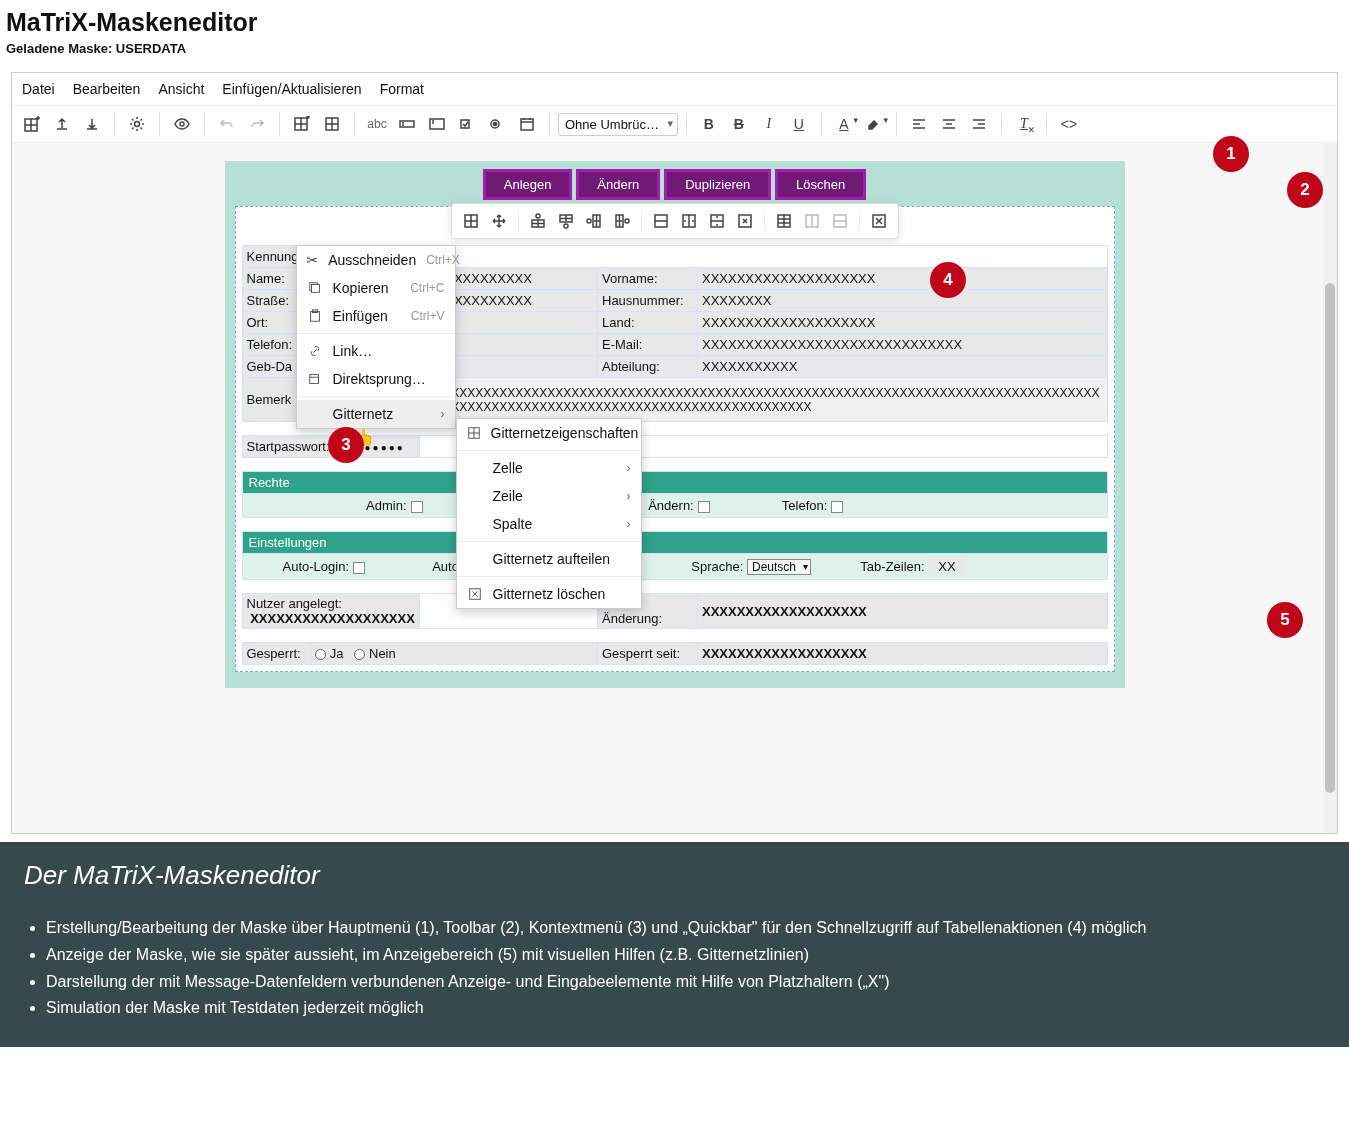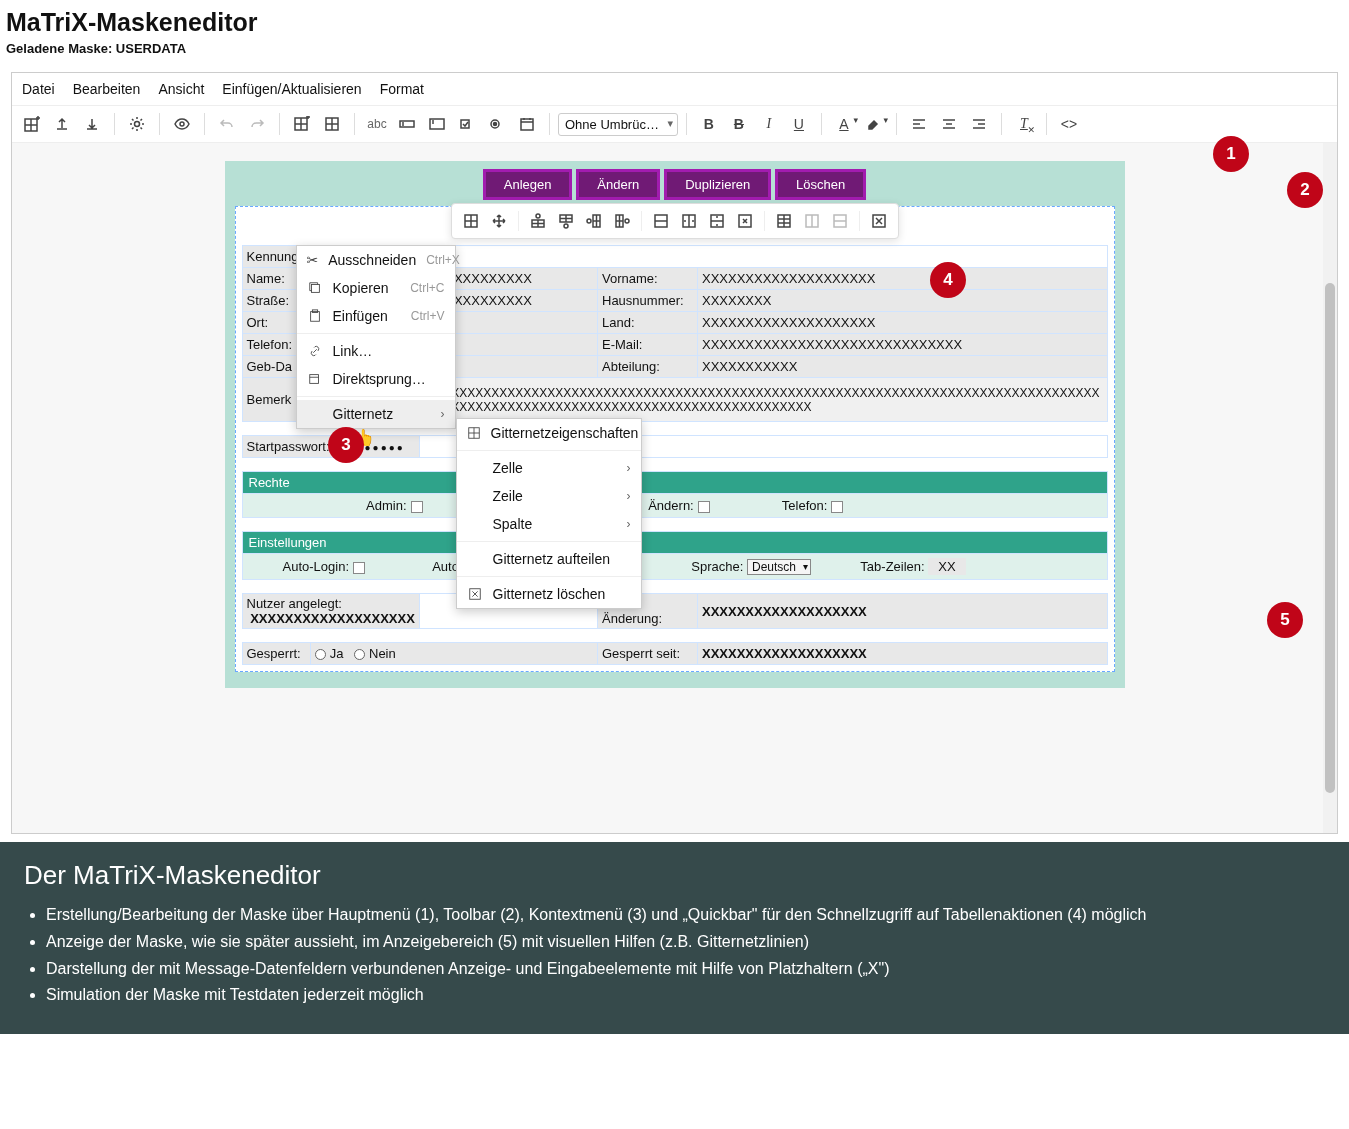--- a/index.html
+++ b/index.html
@@ -49,21 +49,21 @@
   .submenu { position: absolute; left: 214px; top: 173px; width: 186px; background: #fff; border: 1px solid #ccc; box-shadow: 0 3px 10px rgba(0,0,0,.2); z-index: 10; }
   .cursor-ptr { position: absolute; left: 114px; top: 183px; font-size: 16px; z-index: 11; }
   .form-area { position: relative; margin-top: 32px; }
   .callout { position: absolute; background: #c00518; color: #fff; width: 36px; height: 36px; border-radius: 50%; display: flex; align-items: center; justify-content: center; font-weight: bold; font-size: 17px; z-index: 20; }
   .c1 { top: 64px; right: 100px; }
   .c2 { top: 100px; right: 26px; }
   .c3 { top: 355px; left: 328px; }
   .c4 { top: 190px; left: 930px; }
   .c5 { top: 530px; right: 46px; }
   .description { background: #364a4b; color: #fff; padding: 18px 24px 24px; margin-top: 8px; font-family: -apple-system, Segoe UI, sans-serif; }
-  .description h2 { font-size: 26px; font-weight: normal; margin-bottom: 12px; }
+  .description h2 { font-size: 26px; font-weight: normal; margin-bottom: 25px; font-style: italic; }
   .description ul { list-style: disc; padding-left: 22px; }
   .description li { font-size: 16px; line-height: 1.55; margin-bottom: 2px; }
   .pw-dots { letter-spacing: 2px; font-size: 10px; }
 </style>
 </head>
 <body>
 
 <div class="page-title">MaTriX-Maskeneditor</div>
 <div class="subtitle">Geladene Maske: USERDATA</div>
 

